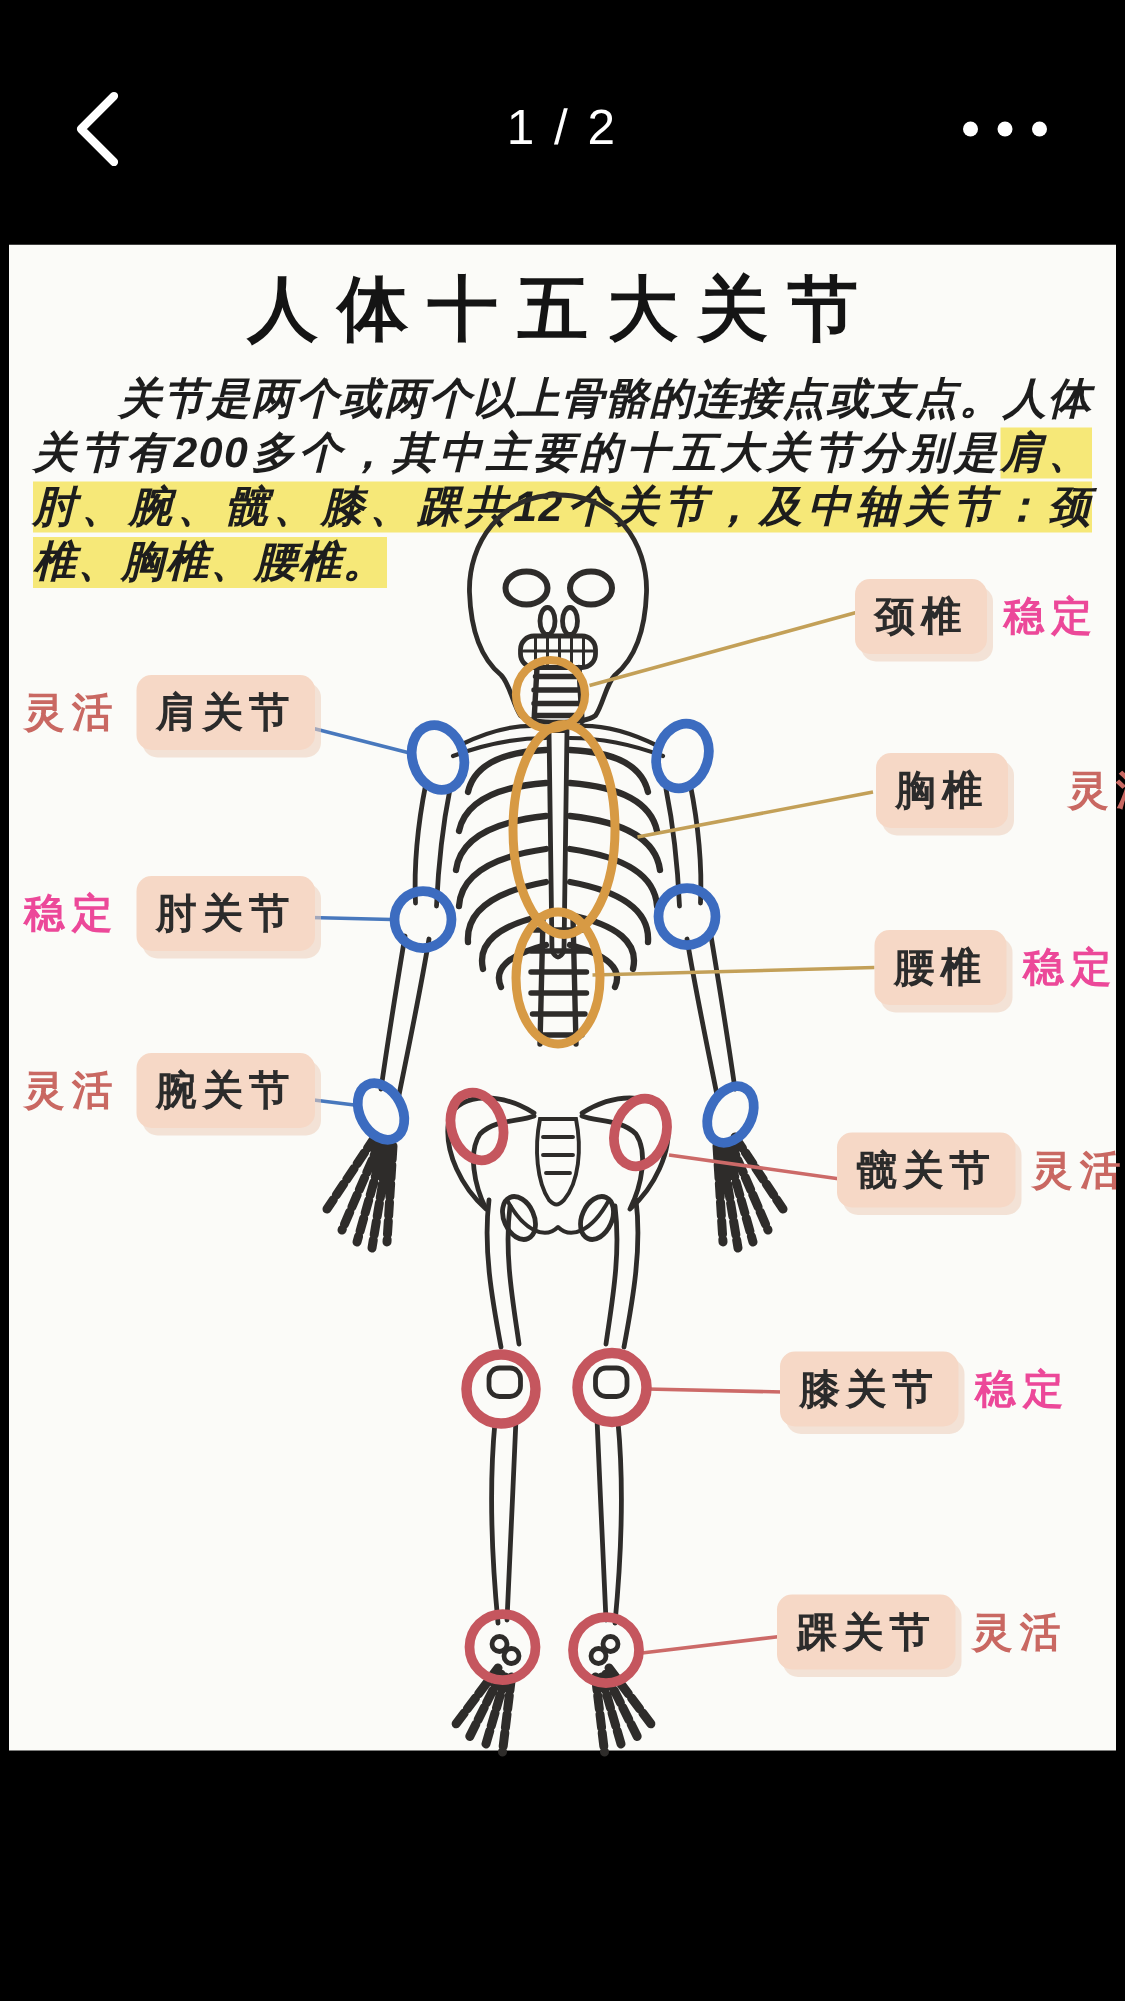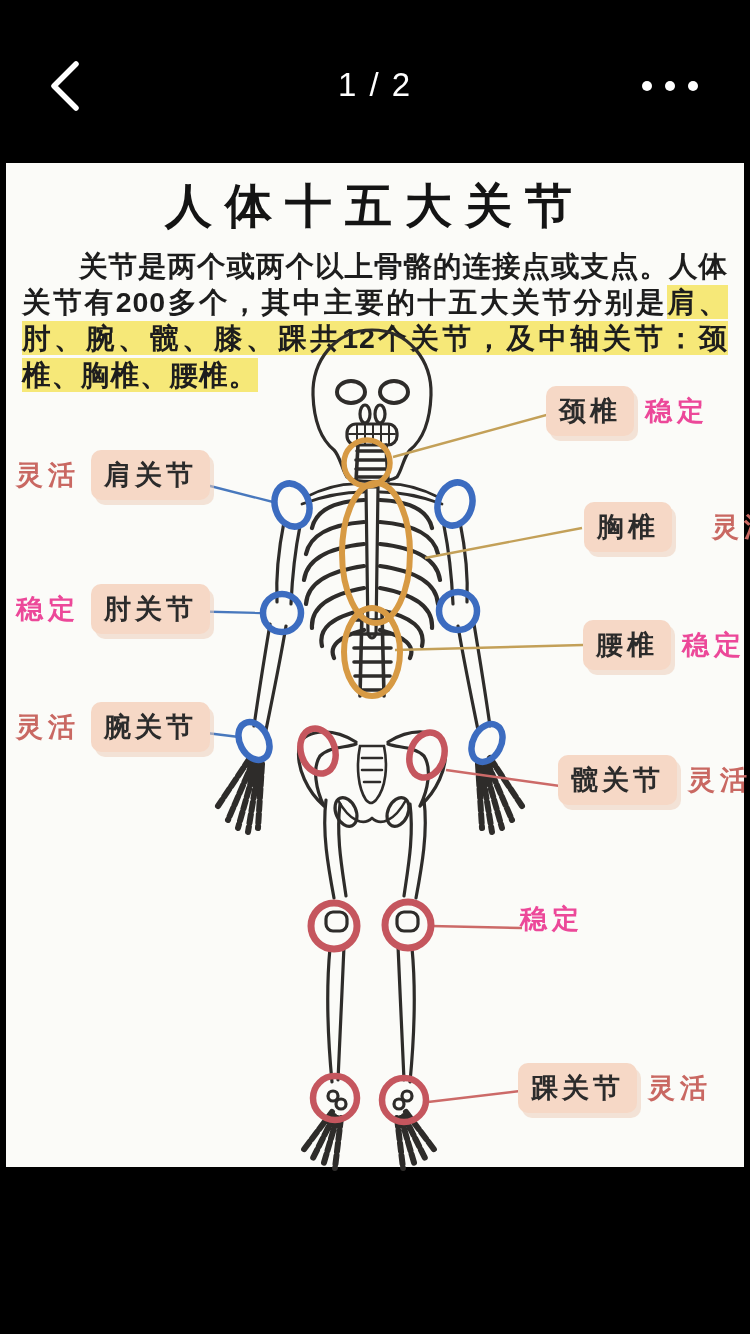--- a/index.html
+++ b/index.html
@@ -11,21 +11,21 @@
   .page-ind{position:absolute;left:0;top:66px;width:750px;text-align:center;
             color:#fff;font-size:33px;letter-spacing:2px;}
   .more-btn{position:absolute;right:44px;top:72px;width:72px;height:28px;display:flex;
             gap:13px;align-items:center;justify-content:center;cursor:pointer;}
   .more-btn i{width:10px;height:10px;border-radius:50%;background:#fff;}
   
   .photo{position:absolute;left:6px;top:163px;width:738px;height:1004px;background:#fbfbf8;}
   .poster-title{margin:12px 0 0 0;text-align:center;font-size:47px;font-weight:700;
                 color:#141414;letter-spacing:13px;}
   .poster-intro{margin:10px 16px 0 16px;font-size:28.5px;line-height:1.27;font-weight:600;
-                color:#1d1d1d;text-align:justify;text-indent:2em;letter-spacing:1px;}
+                color:#1d1d1d;text-align:justify;text-indent:2em;letter-spacing:1px;font-style:italic;}
   .hl{background:#f6e878;padding:1px 0;}
   
   .overlay{position:absolute;left:0;top:0;width:750px;height:1334px;pointer-events:none;z-index:2;}
   
   .ann{position:absolute;display:flex;align-items:center;gap:11px;z-index:3;}
   .chip{background:#f6d8c6;border-radius:10px;padding:7px 13px;font-size:27px;font-weight:700;
         color:#2b2b2b;letter-spacing:4px;box-shadow:4px 5px 0 rgba(236,206,186,.55);white-space:nowrap;}
   .trait{font-size:27px;font-weight:700;letter-spacing:5px;white-space:nowrap;}
   .trait.stable{color:#ec4899;}
   .trait.flexible{color:#c96862;}
@@ -139,21 +139,21 @@
       <ellipse cx="487" cy="743" rx="14" ry="20" transform="rotate(28 487 743)" stroke="#3c6cc0" stroke-width="6.5"></ellipse>
       <ellipse cx="318" cy="751" rx="17" ry="23" transform="rotate(-18 318 751)" stroke="#c5565e" stroke-width="6.5"></ellipse>
       <ellipse cx="427" cy="755" rx="17" ry="23" transform="rotate(18 427 755)" stroke="#c5565e" stroke-width="6.5"></ellipse>
       <circle cx="334" cy="926" r="23" stroke="#c5565e" stroke-width="7"></circle>
       <circle cx="408" cy="925" r="23" stroke="#c5565e" stroke-width="7"></circle>
       <circle cx="335" cy="1098" r="22" stroke="#c5565e" stroke-width="6.5"></circle>
       <circle cx="404" cy="1100" r="22" stroke="#c5565e" stroke-width="6.5"></circle>
     </g>
   </svg>
 
-  <div class="ann" style="left:546px;top:386px;">
+  <div class="ann" style="left:570px;top:386px;">
     <span class="chip">颈椎</span>
     <span class="trait stable">稳定</span>
   </div>
   <div class="ann" style="left:16px;top:450px;">
     <span class="trait flexible">灵活</span>
     <span class="chip">肩关节</span>
   </div>
   <div class="ann" style="left:584px;top:502px;gap:40px;">
     <span class="chip">胸椎</span>
     <span class="trait flexible">灵活</span>
@@ -168,20 +168,21 @@
   </div>
   <div class="ann" style="left:16px;top:702px;">
     <span class="trait flexible">灵活</span>
     <span class="chip">腕关节</span>
   </div>
   <div class="ann" style="left:558px;top:755px;">
     <span class="chip">髋关节</span>
     <span class="trait flexible">灵活</span>
   </div>
   <div class="ann" style="left:520px;top:901px;">
+    <span class="chip">膝关节</span>
     <span class="trait stable">稳定</span>
   </div>
   <div class="ann" style="left:518px;top:1063px;justify-content:center;">
     <span class="chip">踝关节</span>
     <span class="trait flexible">灵活</span>
   </div>
 
 </div>
 
 </body></html>

